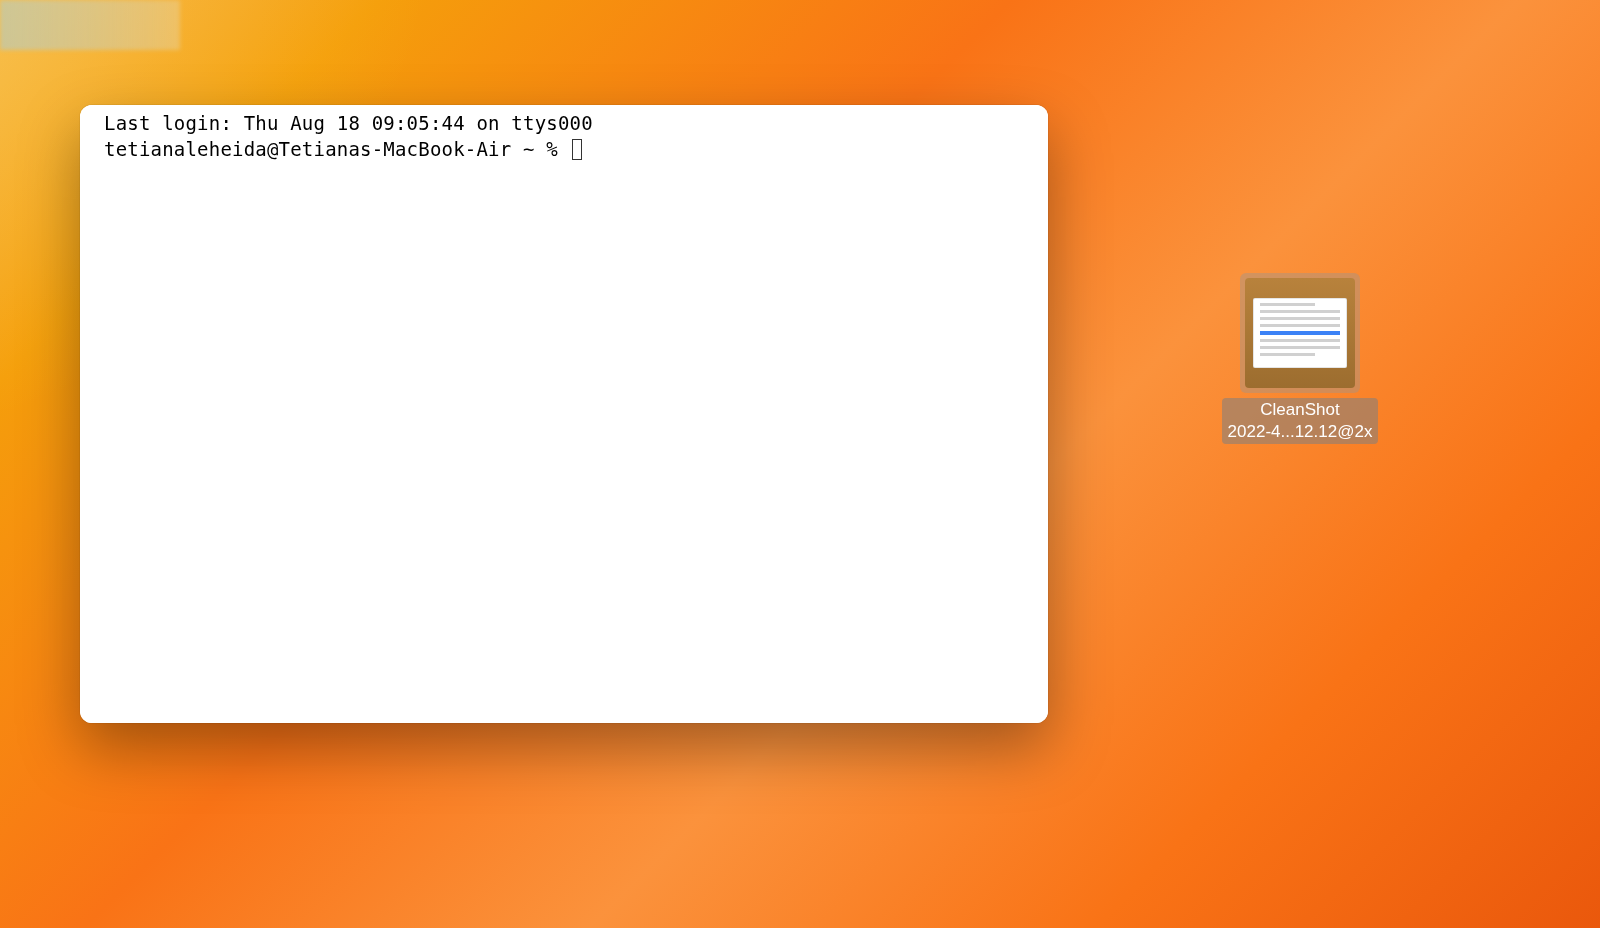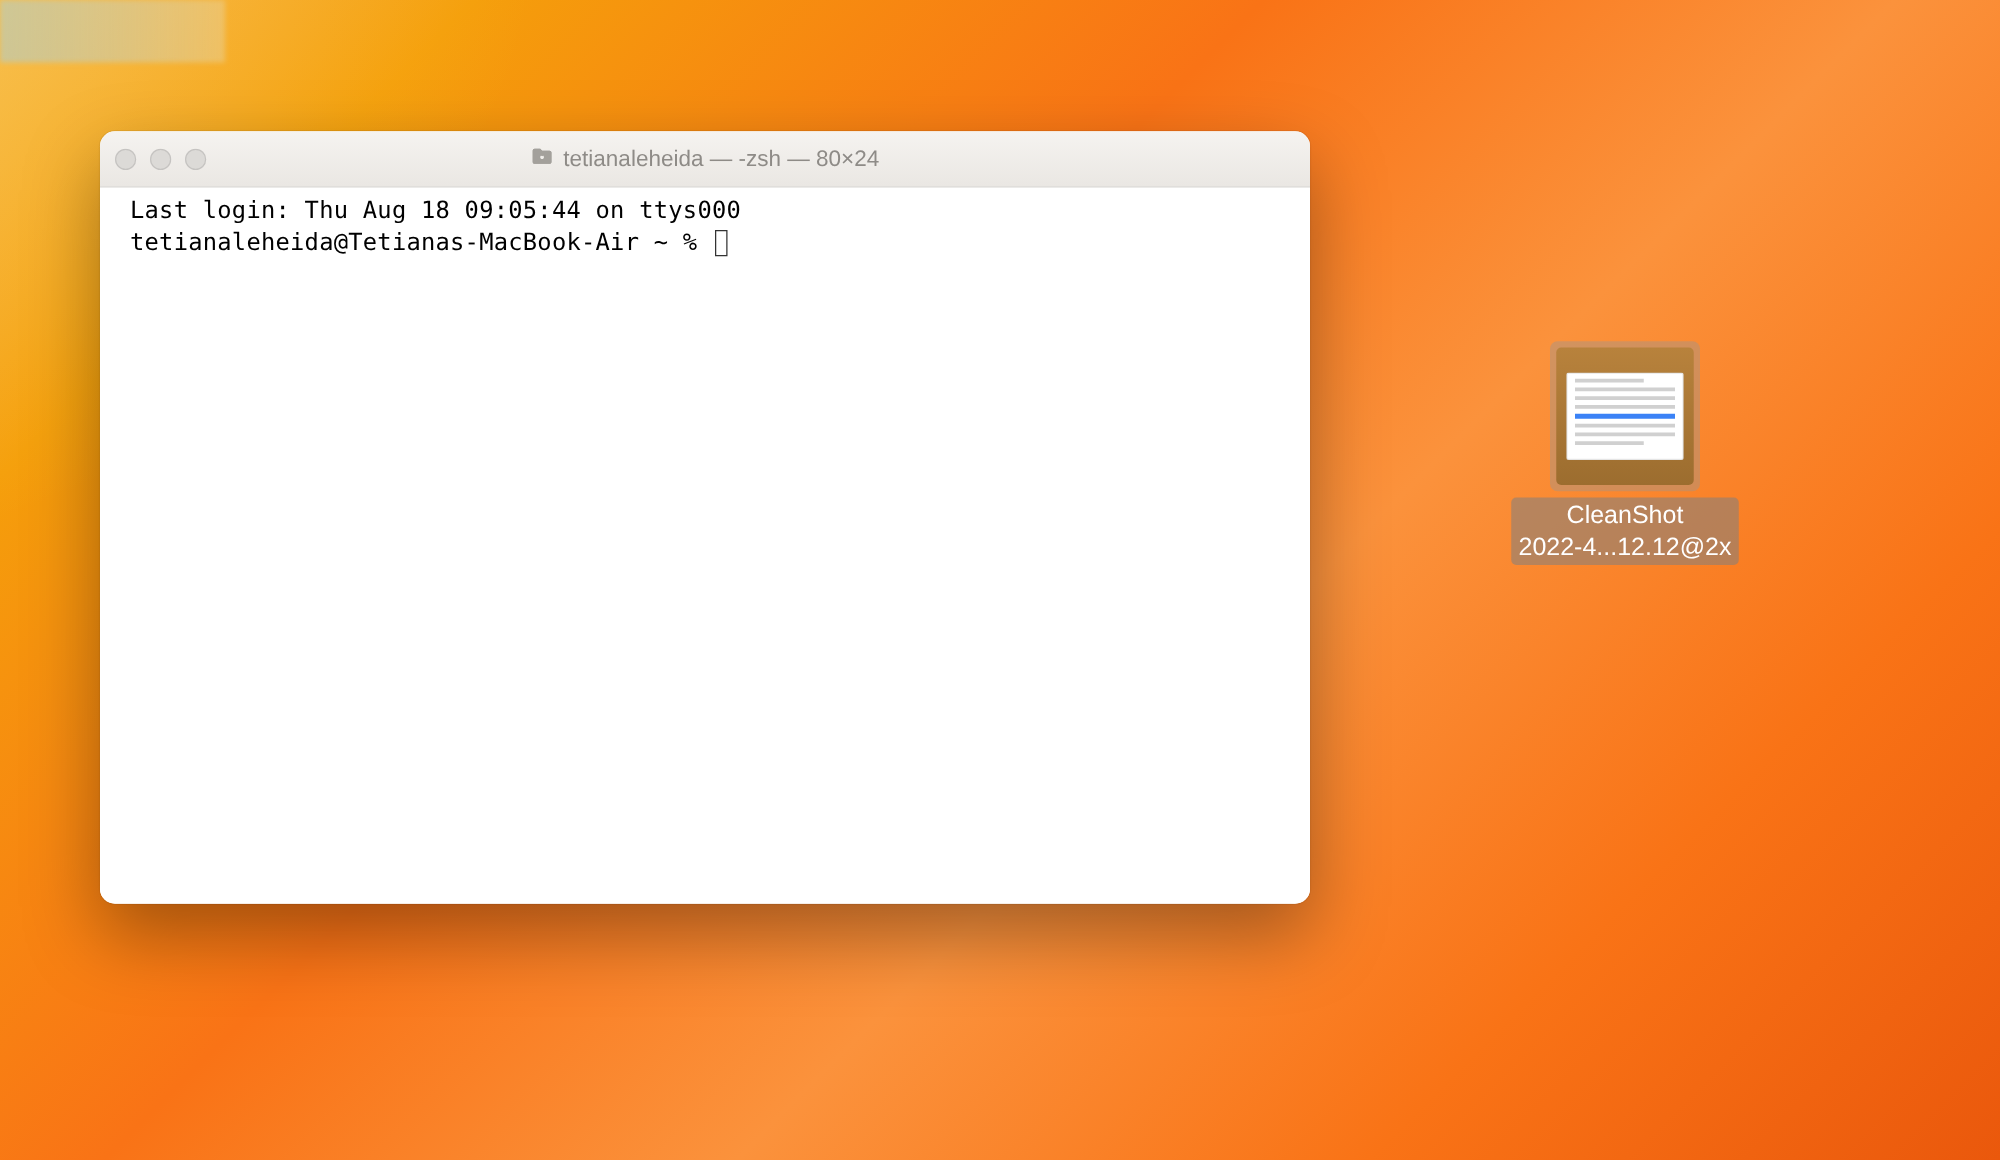--- a/index.html
+++ b/index.html
@@ -174,51 +174,35 @@
       height: 4px;
     }
 
     .thumb-row.short {
       width: 60%;
     }
 
     .file-label {
       background: rgba(128,128,128,0.55);
       color: #fff;
-      font-size: 20px;
+      font-size: 17px;
       padding: 1px 6px;
       border-radius: 4px;
       text-align: center;
       line-height: 1.3;
     }
 
   </style>
 </head>
 <body>
 
 <div class="desktop-bg-accent"></div>
 <div class="desktop-curve"></div>
 
 <div class="terminal-window">
-  <div class="title-bar">
-    <div class="traffic-lights">
-      <div class="traffic-light"></div>
-      <div class="traffic-light"></div>
-      <div class="traffic-light"></div>
-    </div>
-    <div class="title-bar-title">
-      <span class="home-icon">
-        <svg viewBox="0 0 24 24">
-            <path d="M20 6h-8l-2-2H4c-1.1 0-2 .9-2 2v12c0 1.1.9 2 2 2h16c1.1 0 2-.9 2-2V8c0-1.1-.9-2-2-2zM12 15c-1.1 0-2-.9-2-2s.9-2 2-2 2 .9 2 2-.9 2-2 2zm0-5c-.55 0-1 .45-1 1s.45 1 1 1 1-.45 1-1-.45-1-1-1z"></path>
-            <path d="M10 4l2 2h8c1.1 0 2 .9 2 2v10c0 1.1-.9 2-2 2H4c-1.1 0-2-.9-2-2V6c0-1.1.9-2 2-2h6zm2 6a3 3 0 100 6 3 3 0 000-6z" fill="#a3a09b"></path>
-          </svg>
-      </span>
-      <span>tetianaleheida — -zsh — 80×24</span>
-    </div>
-  </div>
   <div class="terminal-body"><span>Last login: Thu Aug 18 09:05:44 on ttys000</span>
 <span>tetianaleheida@Tetianas-MacBook-Air ~ % </span><span class="cursor-block"></span></div>
 </div>
 
 <div class="desktop-file">
   <div class="file-thumbnail-wrapper">
     <div class="file-thumbnail">
       <div class="file-thumbnail-inner">
         <div class="thumb-row short"></div>
         <div class="thumb-row"></div>

